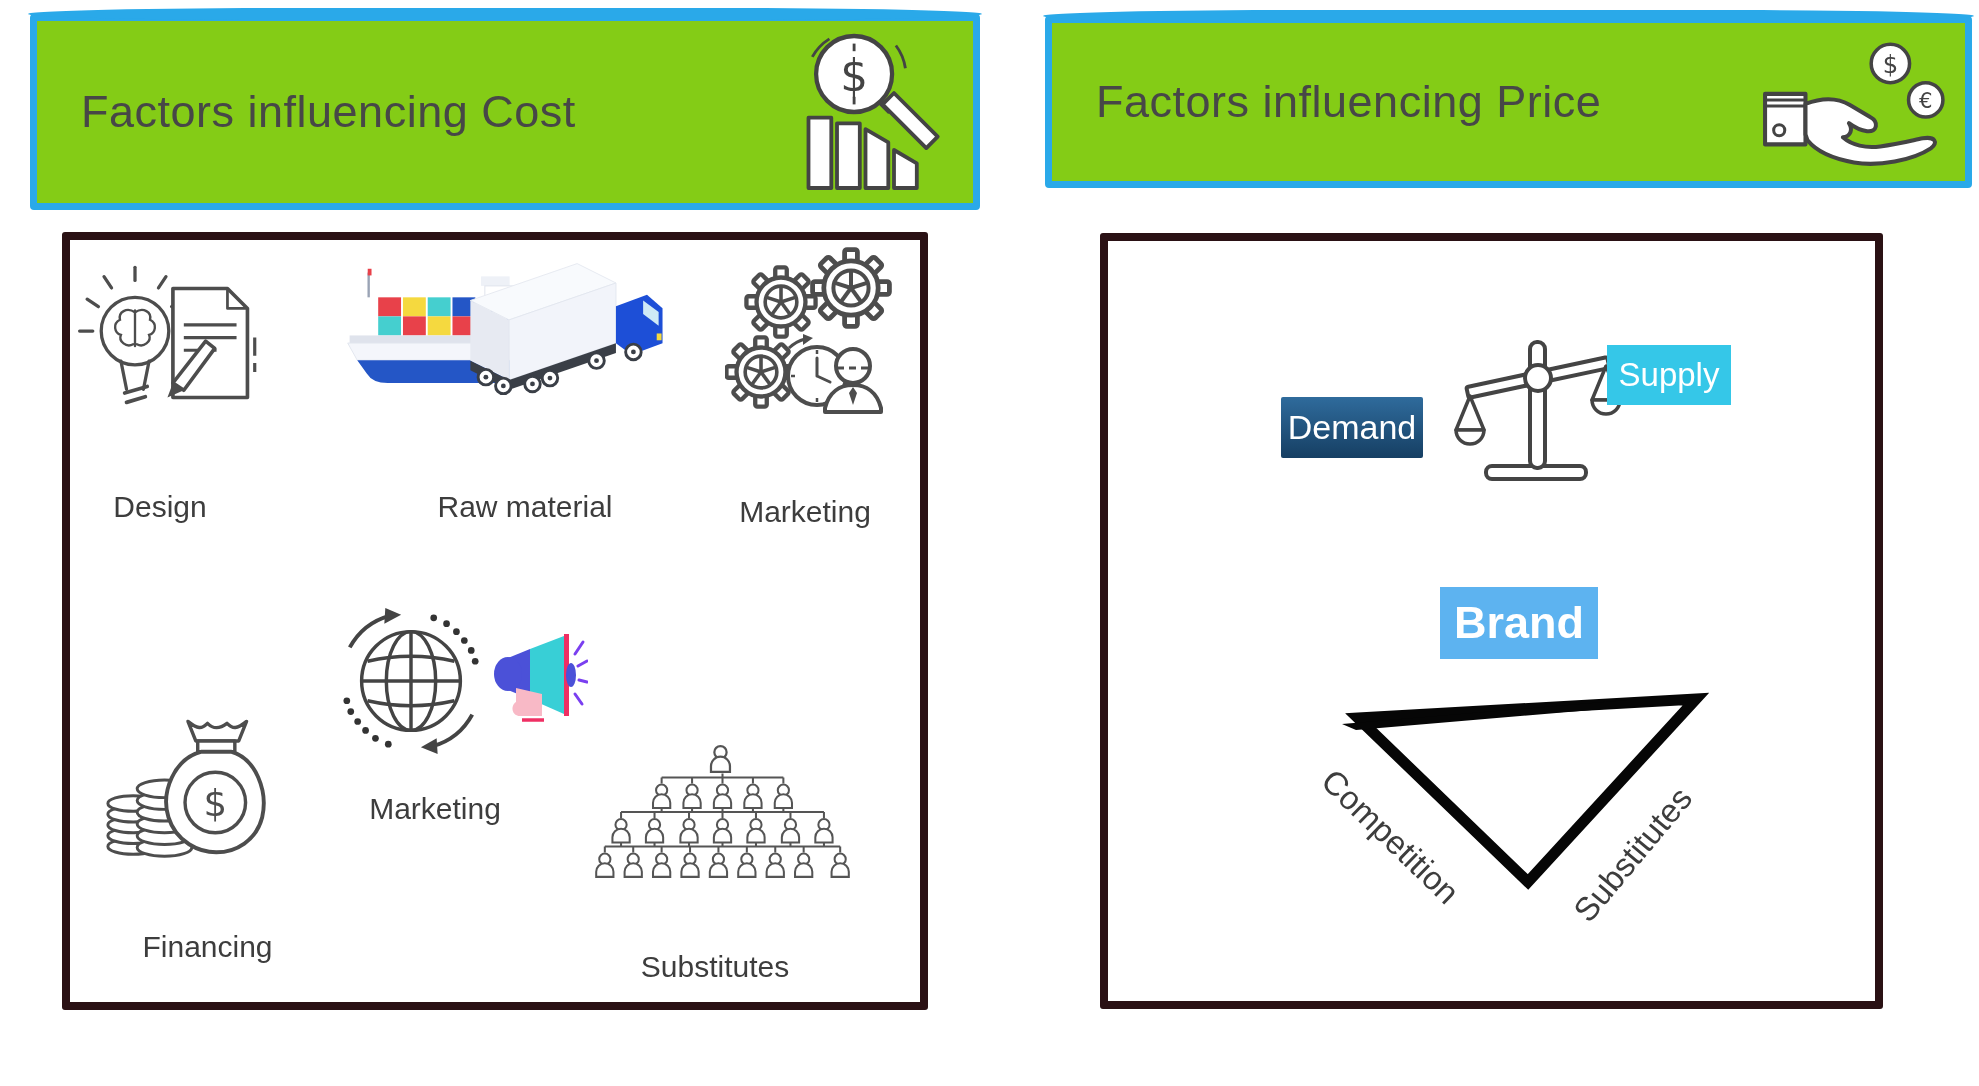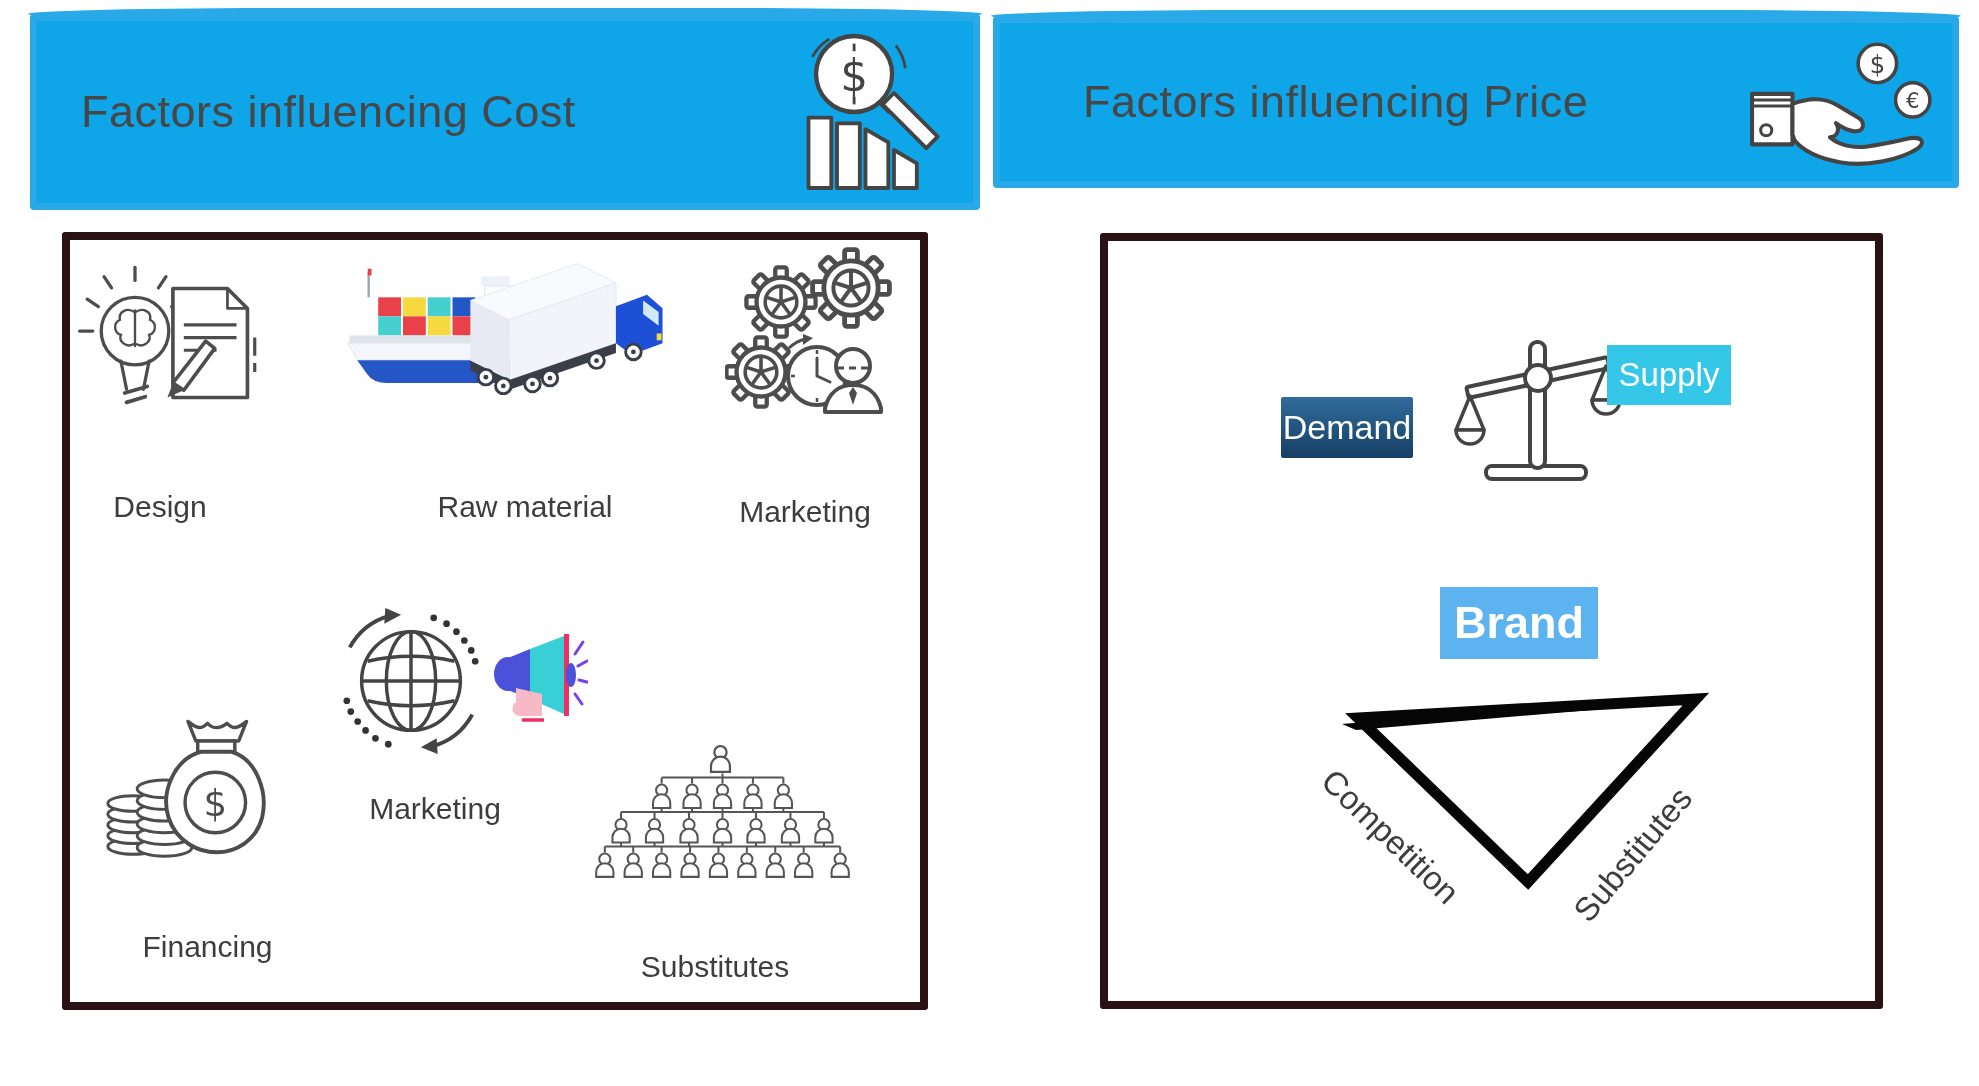--- a/index.html
+++ b/index.html
@@ -1,37 +1,37 @@
 <!DOCTYPE html>
 <html style="--accent-blue: #2aa9e9; --panel-border: #2a1114; --title-text: #474747; --label-text: #3d3d3d; --icon-stroke: #4d4d4d; --demand-top: #2f6b9c; --demand-bottom: #163f63; --supply-bg: #35c7e8; --brand-bg: #5db3f0; --triangle-black: #060606; --ship-blue: #2456c6; --container-red: #e8414a; --container-yellow: #f5d93f; --container-teal: #45cfcf; --truck-cab-blue: #1d4fd7; --megaphone-teal: #38cfd6; --megaphone-blue: #4b51d8; --megaphone-pink: #f8b9c6; --megaphone-red: #ef2f63; --ray-purple: #7a3ff0;"><head>
 <meta charset="utf-8">
 <style>
   html,body{margin:0;padding:0;background:#fff;}
   body{width:1979px;height:1086px;overflow:hidden;font-family:"Liberation Sans","DejaVu Sans",sans-serif;}
   .stage{position:relative;width:1979px;height:1086px;background:#fff;}
 
   
-  .hdr{position:absolute;background:#0ea5e9;border:7px solid var(--accent-blue);border-radius:4px;display:flex;align-items:center;}
+  .hdr{position:absolute;background:#84cc16;border:7px solid var(--accent-blue);border-radius:4px;display:flex;align-items:center;}
   .hdr::before{content:"";position:absolute;left:-9px;right:-9px;top:-13px;height:12px;background:var(--accent-blue);border-radius:48%/85%;}
   .hdr-left{left:30px;top:14px;width:936px;height:182px;}
-  .hdr-right{left:993px;top:16px;width:913px;height:158px;padding-left:39px;}
+  .hdr-right{left:1045px;top:16px;width:913px;height:158px;}
   .hdr-title{font-size:45px;color:var(--title-text);padding-left:44px;letter-spacing:.5px;white-space:nowrap;}
   .hdr-icon{position:absolute;}
 
   
   .panel{position:absolute;background:#fff;border:8px solid var(--panel-border);border-radius:3px;}
   .panel-left{left:62px;top:232px;width:850px;height:762px;}
   .panel-right{left:1100px;top:233px;width:767px;height:760px;}
   .panel>*{position:absolute;}
 
   .lbl{text-align:center;font-size:30px;color:var(--label-text);white-space:nowrap;}
 
   
   .factor-box{display:flex;align-items:center;justify-content:center;color:#fff;}
-  .demand-box{left:173px;top:156px;width:132px;height:61px;font-size:34px;
+  .demand-box{left:173px;top:156px;width:142px;height:61px;font-size:34px;
     background:linear-gradient(180deg,var(--demand-top),var(--demand-bottom));border-radius:2px;}
   .supply-box{left:499px;top:104px;width:124px;height:60px;font-size:33px;background:var(--supply-bg);}
   .brand-box{left:332px;top:346px;width:158px;height:72px;font-size:45px;font-weight:bold;background:var(--brand-bg);text-align:right;}
 
   .rot-lbl{position:absolute;font-size:33px;color:var(--label-text);white-space:nowrap;transform-origin:0 0;}
   .competition-lbl{left:232px;top:521px;transform:rotate(44deg);}
   .substitutes-lbl{left:458px;top:664px;transform:rotate(-50deg);}
 
   svg text{font-family:"DejaVu Sans","Liberation Sans",sans-serif;}
 </style>

